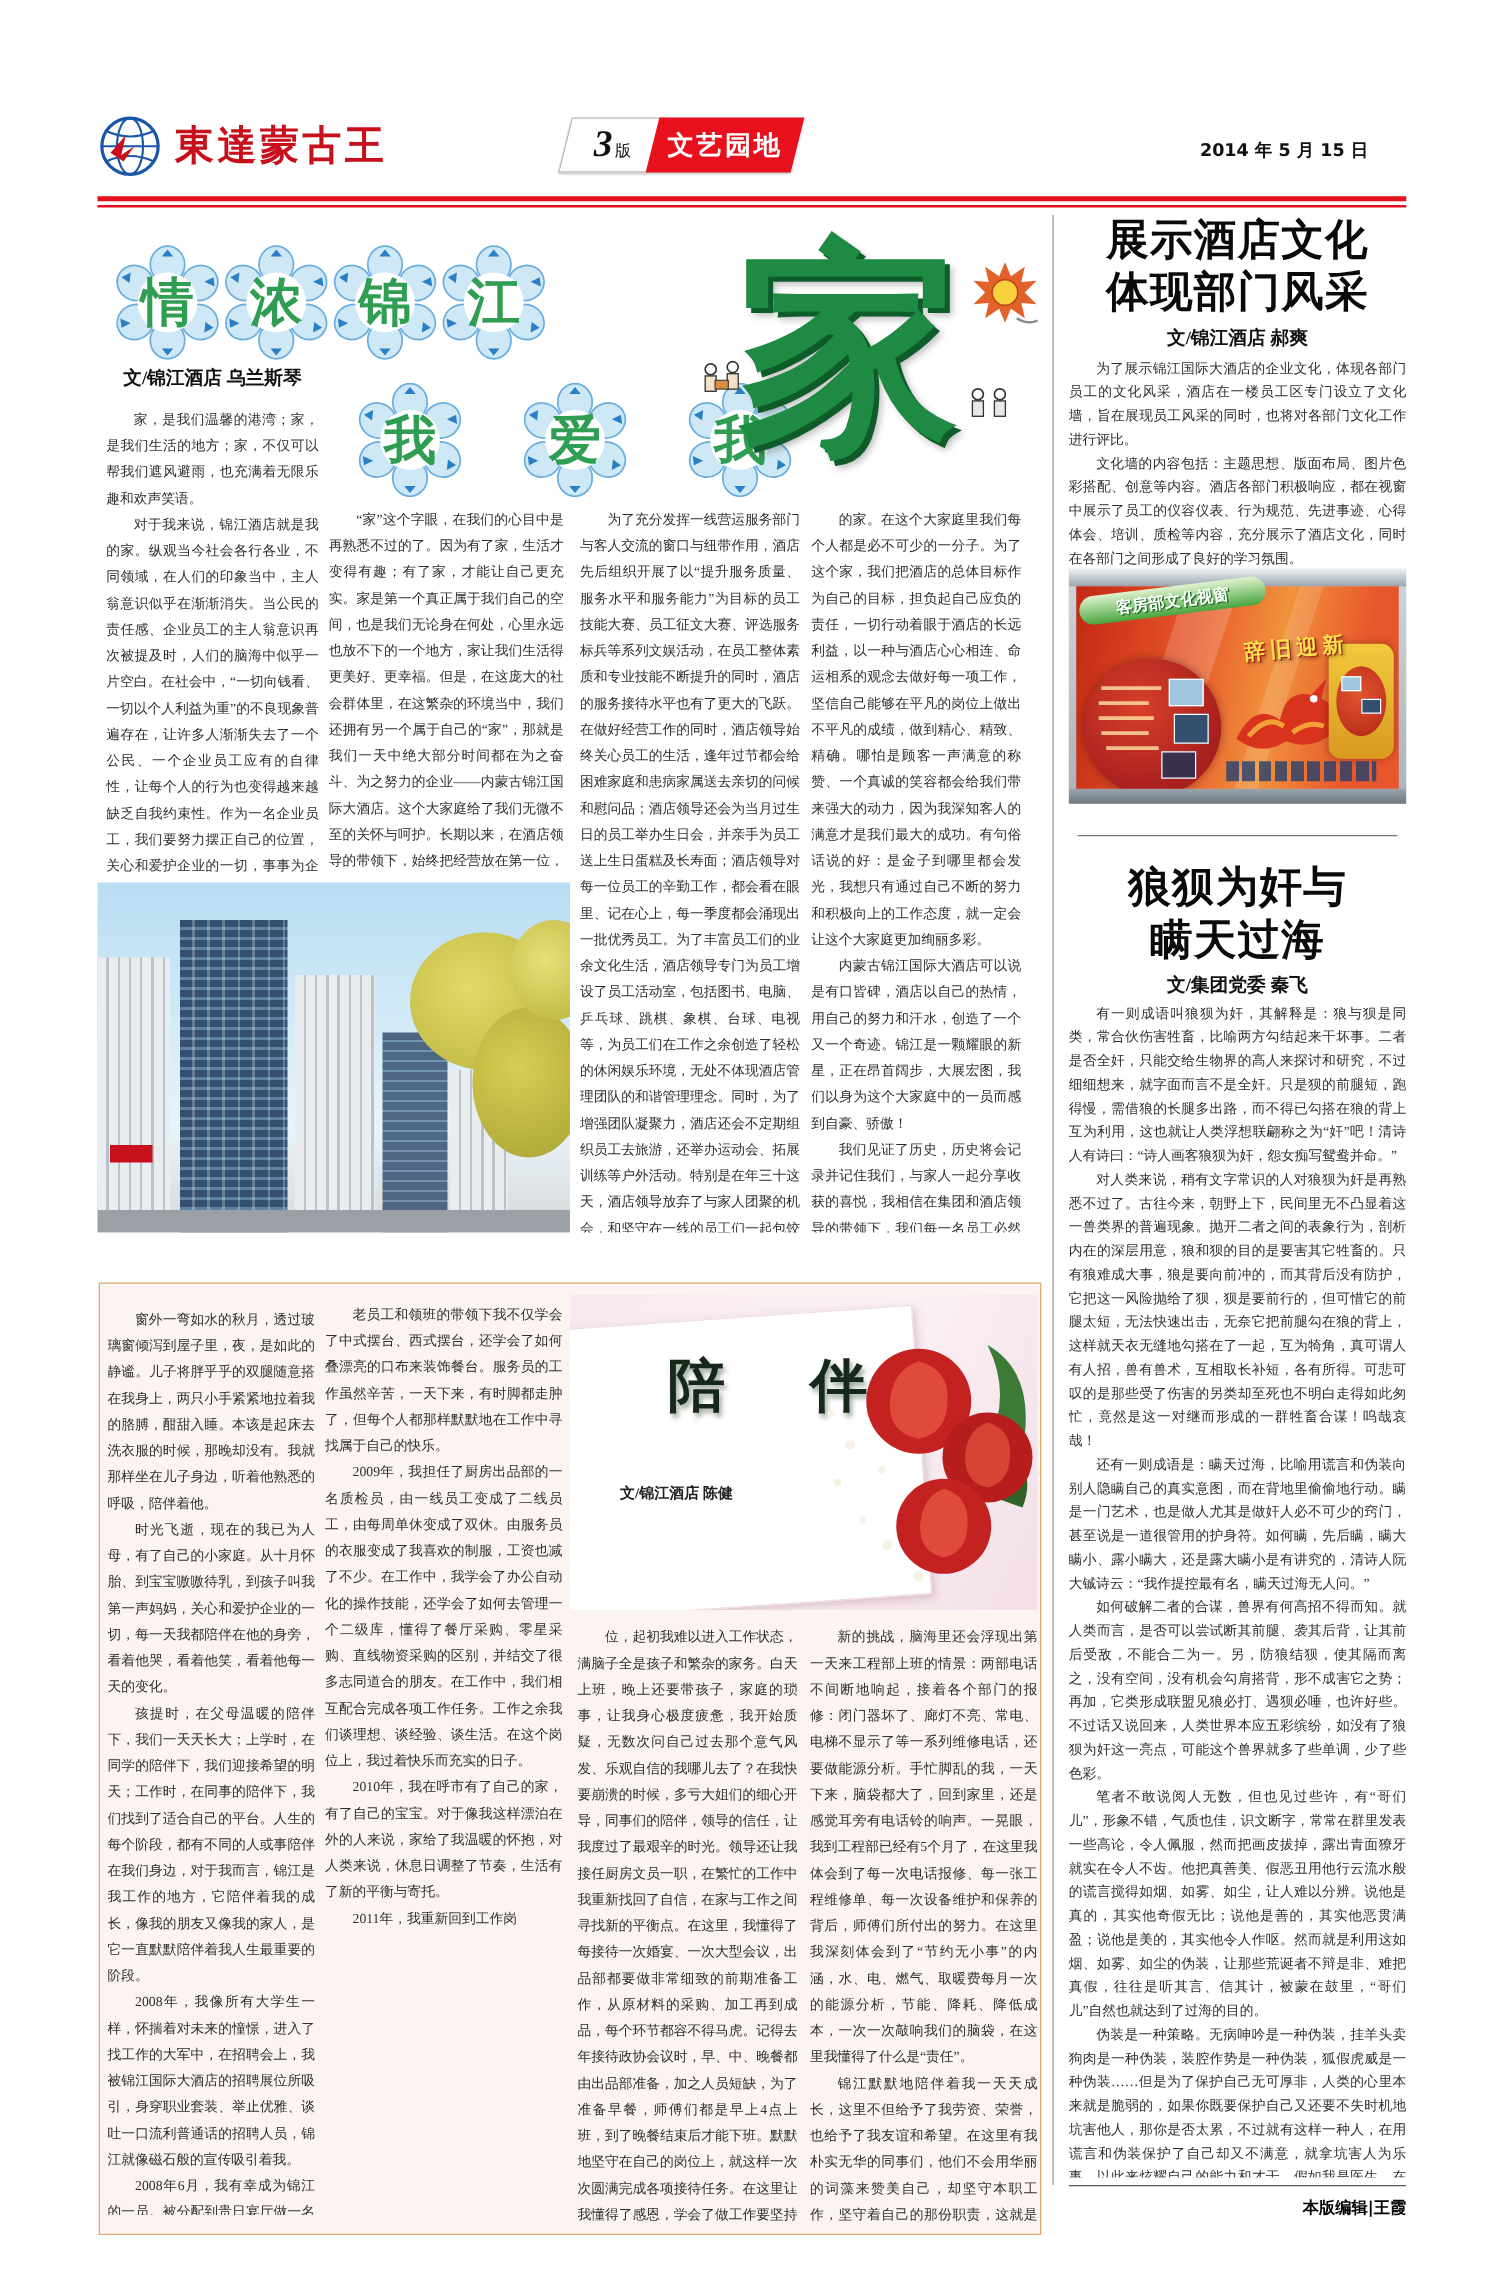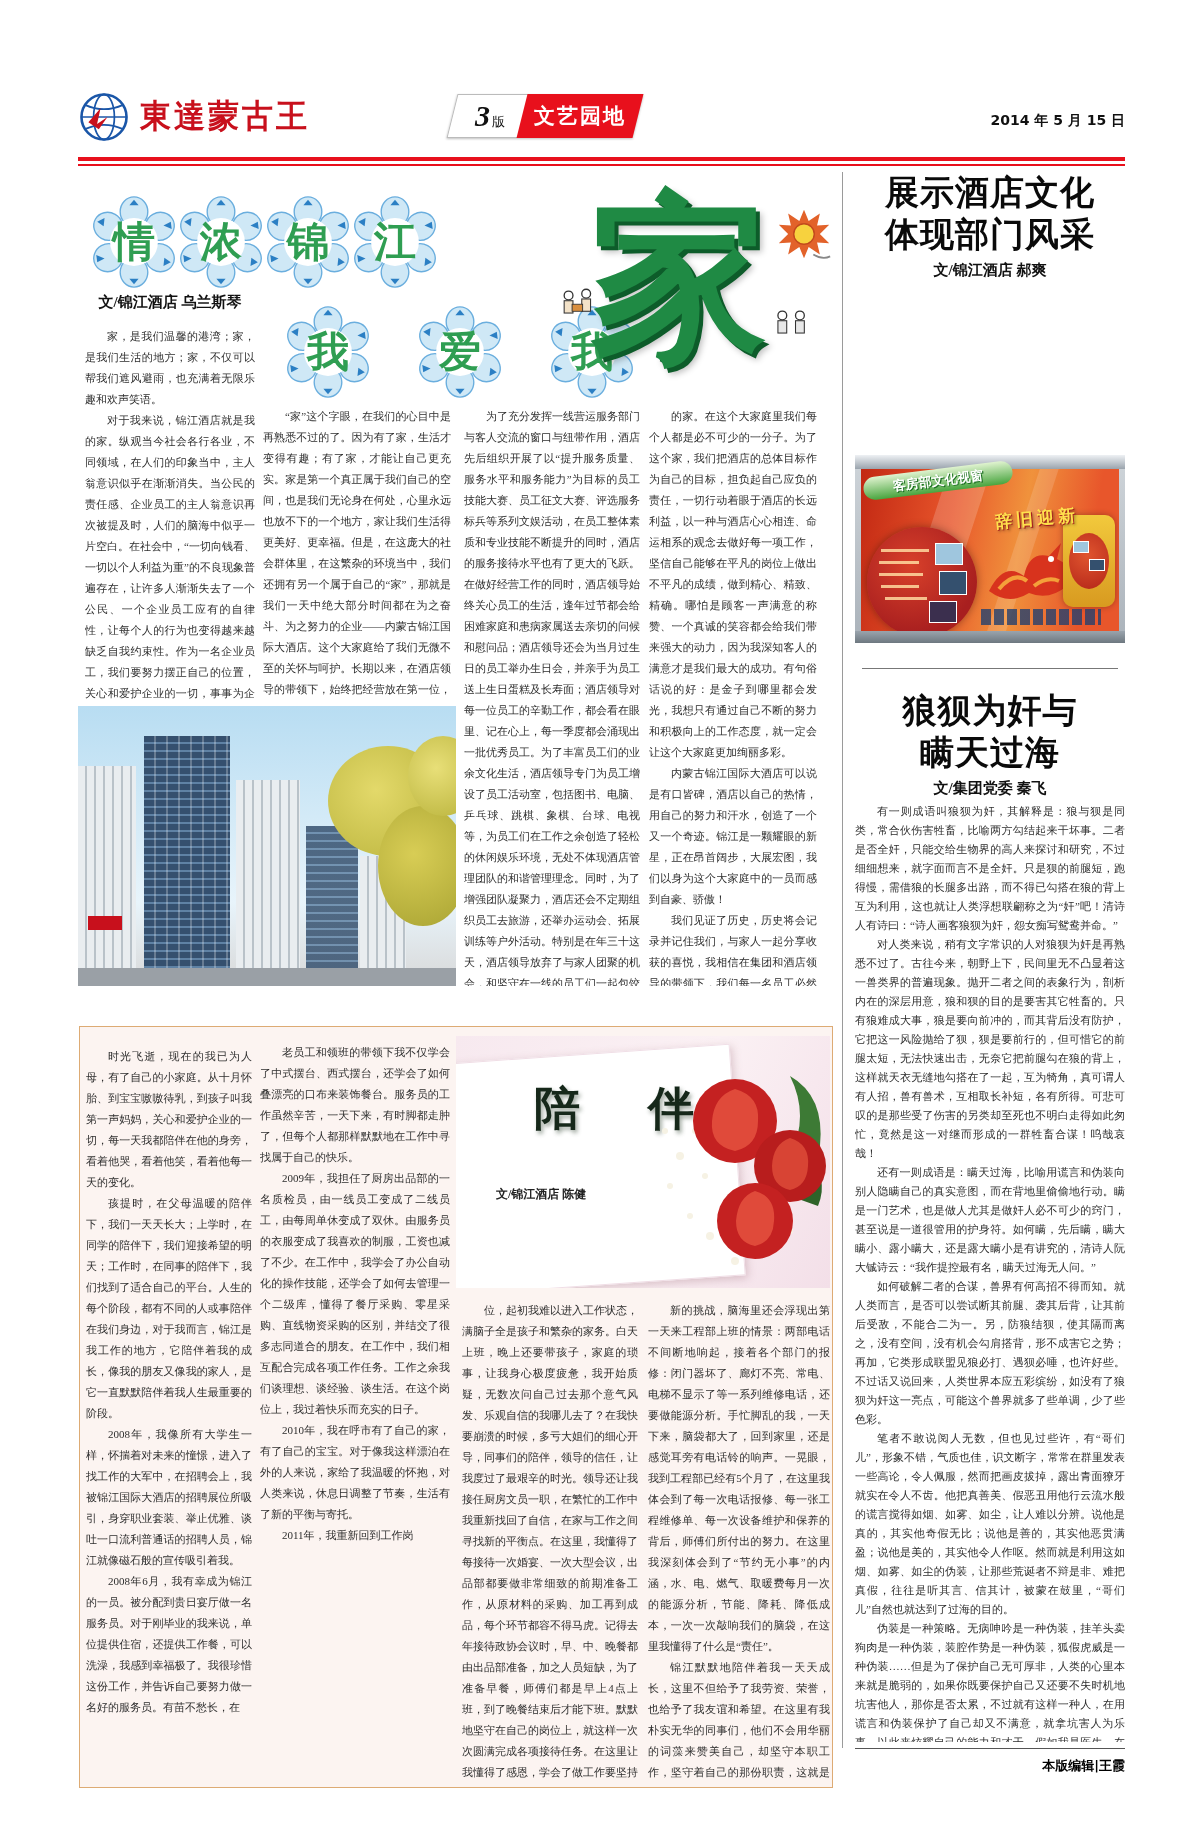--- a/index.html
+++ b/index.html
@@ -14,21 +14,21 @@
   .badge-wrap{left:452px;top:94px;height:44px;display:flex;align-items:stretch;filter:drop-shadow(0 1px 1px rgba(0,0,0,.25));}
   .badge-page{background:#ffffff;border:1px solid #bbb;width:74px;display:flex;align-items:center;justify-content:center;
               transform:skewX(-14deg);font-family:"Liberation Serif",serif;}
   .badge-page span{transform:skewX(14deg);}
   .badge-num{font-size:30px;font-style:italic;font-weight:bold;color:#111;}
   .badge-ban{font-size:13px;color:#111;margin-left:2px;}
   .badge-sec{background:#e8101c;width:116px;margin-left:-6px;display:flex;align-items:center;justify-content:center;
              transform:skewX(-14deg);}
   .badge-sec span{transform:skewX(14deg);color:#fff;font-weight:bold;font-size:21px;
                   font-family:"DejaVu Sans","Liberation Sans",sans-serif;letter-spacing:2px;}
-  .date{left:960px;top:112px;width:165px;text-align:right;font-size:14px;font-weight:bold;color:#111;
+  .date{left:960px;top:112px;width:165px;text-align:left;font-size:14px;font-weight:bold;color:#111;
         font-family:"DejaVu Sans","Liberation Sans",sans-serif;}
   .rule-thick{left:78px;top:157px;width:1047px;height:4px;background:#e8101c;}
   .rule-thin{left:78px;top:164px;width:1047px;height:2px;background:#e8101c;}
   .vdivider{left:842px;top:172px;width:1px;height:1576px;background:#9a9a9a;}
   
   .colx{font-size:11px;line-height:21px;text-align:justify;color:#2e2e2e;overflow:hidden;}
   .colx p{margin:0;text-indent:2em;}
   .byline{font-size:15px;font-weight:bold;text-align:center;color:#111;}
   
   .flower{width:92px;height:92px;}
@@ -326,20 +326,24 @@
     <div class="bld win-light" style="left:282px;top:150px;width:46px;height:130px;"></div>
     <div class="tree" style="left:250px;top:40px;width:120px;height:110px;background:radial-gradient(circle at 40% 40%,#e3d96a,#b8b23a);"></div>
     <div class="tree" style="left:300px;top:100px;width:90px;height:120px;background:radial-gradient(circle at 40% 40%,#d8cd55,#a8a332);"></div>
     <div class="tree" style="left:330px;top:30px;width:70px;height:80px;background:radial-gradient(circle at 40% 40%,#e8df78,#b8b23a);"></div>
     <div class="bld" style="left:0;top:262px;width:378px;height:18px;background:#9aa0a6;"></div>
   </div>
 
   <div class="abs r-title" style="top:172px;">展示酒店文化</div>
   <div class="abs r-title" style="top:214px;">体现部门风采</div>
   <div class="abs byline" style="left:855px;top:261px;width:270px;">文/锦江酒店 郝爽</div>
+  <div class="abs r-body" style="top:286px;height:166px;">
+      <p>为了展示锦江国际大酒店的企业文化，体现各部门员工的文化风采，酒店在一楼员工区专门设立了文化墙，旨在展现员工风采的同时，也将对各部门文化工作进行评比。</p>
+      <p>文化墙的内容包括：主题思想、版面布局、图片色彩搭配、创意等内容。酒店各部门积极响应，都在视窗中展示了员工的仪容仪表、行为规范、先进事迹、心得体会、培训、质检等内容，充分展示了酒店文化，同时在各部门之间形成了良好的学习氛围。</p>
+    </div>
 
   <div class="abs wall">
     <div style="position:absolute;left:0;top:0;right:0;height:14px;background:linear-gradient(#eef1f4,#9aa4ad);"></div>
     <div style="position:absolute;left:0;bottom:0;right:0;height:12px;background:linear-gradient(#9aa4ad,#6e7880);"></div>
     <div class="wall-inner">
       <div style="position:absolute;left:60px;top:-20px;width:40px;height:220px;background:rgba(255,255,255,.18);transform:rotate(18deg);"></div>
       <div style="position:absolute;left:150px;top:-20px;width:18px;height:220px;background:rgba(255,255,255,.14);transform:rotate(18deg);"></div>
       <div class="medallion">
         <div class="med-line" style="left:14px;top:22px;width:48px;"></div>
         <div class="med-line" style="left:12px;top:34px;width:40px;"></div>
@@ -409,20 +413,21 @@
         <path d="M95 53 Q120 60 118 85 Q118 110 95 115 Q70 110 72 85 Q74 60 95 53 M95 68 Q108 72 106 86 Q105 99 95 101 Q84 99 84 86 Q85 72 95 68" fill="#e04a3a"></path>
         <circle cx="150" cy="130" r="36" fill="#b81d1d"></circle>
         <path d="M150 102 Q170 108 168 130 Q167 150 150 154 Q132 150 132 130 Q133 108 150 102 M150 115 Q160 118 159 130 Q158 141 150 143 Q141 141 141 130 Q142 118 150 115" fill="#d84434"></path>
         <circle cx="115" cy="185" r="38" fill="#c42121"></circle>
         <path d="M115 155 Q136 161 134 185 Q133 206 115 210 Q96 206 96 185 Q98 161 115 155 M115 169 Q126 172 125 185 Q124 196 115 198 Q105 196 105 185 Q106 172 115 169" fill="#e04a3a"></path>
       </svg>
     </span>
   </div>
 
   <div class="abs colx" style="left:86px;top:1046px;width:166px;height:726px;">
+      <p>窗外一弯如水的秋月，透过玻璃窗倾泻到屋子里，夜，是如此的静谧。儿子将胖乎乎的双腿随意搭在我身上，两只小手紧紧地拉着我的胳膊，酣甜入睡。本该是起床去洗衣服的时候，那晚却没有。我就那样坐在儿子身边，听着他熟悉的呼吸，陪伴着他。</p>
       <p>时光飞逝，现在的我已为人母，有了自己的小家庭。从十月怀胎、到宝宝嗷嗷待乳，到孩子叫我第一声妈妈，关心和爱护企业的一切，每一天我都陪伴在他的身旁，看着他哭，看着他笑，看着他每一天的变化。</p>
       <p>孩提时，在父母温暖的陪伴下，我们一天天长大；上学时，在同学的陪伴下，我们迎接希望的明天；工作时，在同事的陪伴下，我们找到了适合自己的平台。人生的每个阶段，都有不同的人或事陪伴在我们身边，对于我而言，锦江是我工作的地方，它陪伴着我的成长，像我的朋友又像我的家人，是它一直默默陪伴着我人生最重要的阶段。</p>
       <p>2008年，我像所有大学生一样，怀揣着对未来的憧憬，进入了找工作的大军中，在招聘会上，我被锦江国际大酒店的招聘展位所吸引，身穿职业套装、举止优雅、谈吐一口流利普通话的招聘人员，锦江就像磁石般的宣传吸引着我。</p>
       <p>2008年6月，我有幸成为锦江的一员。被分配到贵日宴厅做一名服务员。对于刚毕业的我来说，单位提供住宿，还提供工作餐，可以洗澡，我感到幸福极了。我很珍惜这份工作，并告诉自己要努力做一名好的服务员。有苗不愁长，在</p>
     </div>
   <div class="abs colx" style="left:260px;top:1042px;width:190px;height:730px;">
       <p>老员工和领班的带领下我不仅学会了中式摆台、西式摆台，还学会了如何叠漂亮的口布来装饰餐台。服务员的工作虽然辛苦，一天下来，有时脚都走肿了，但每个人都那样默默地在工作中寻找属于自己的快乐。</p>
       <p>2009年，我担任了厨房出品部的一名质检员，由一线员工变成了二线员工，由每周单休变成了双休。由服务员的衣服变成了我喜欢的制服，工资也减了不少。在工作中，我学会了办公自动化的操作技能，还学会了如何去管理一个二级库，懂得了餐厅采购、零星采购、直线物资采购的区别，并结交了很多志同道合的朋友。在工作中，我们相互配合完成各项工作任务。工作之余我们谈理想、谈经验、谈生活。在这个岗位上，我过着快乐而充实的日子。</p>
       <p>2010年，我在呼市有了自己的家，有了自己的宝宝。对于像我这样漂泊在外的人来说，家给了我温暖的怀抱，对人类来说，休息日调整了节奏，生活有了新的平衡与寄托。</p>
       <p>2011年，我重新回到工作岗</p>

